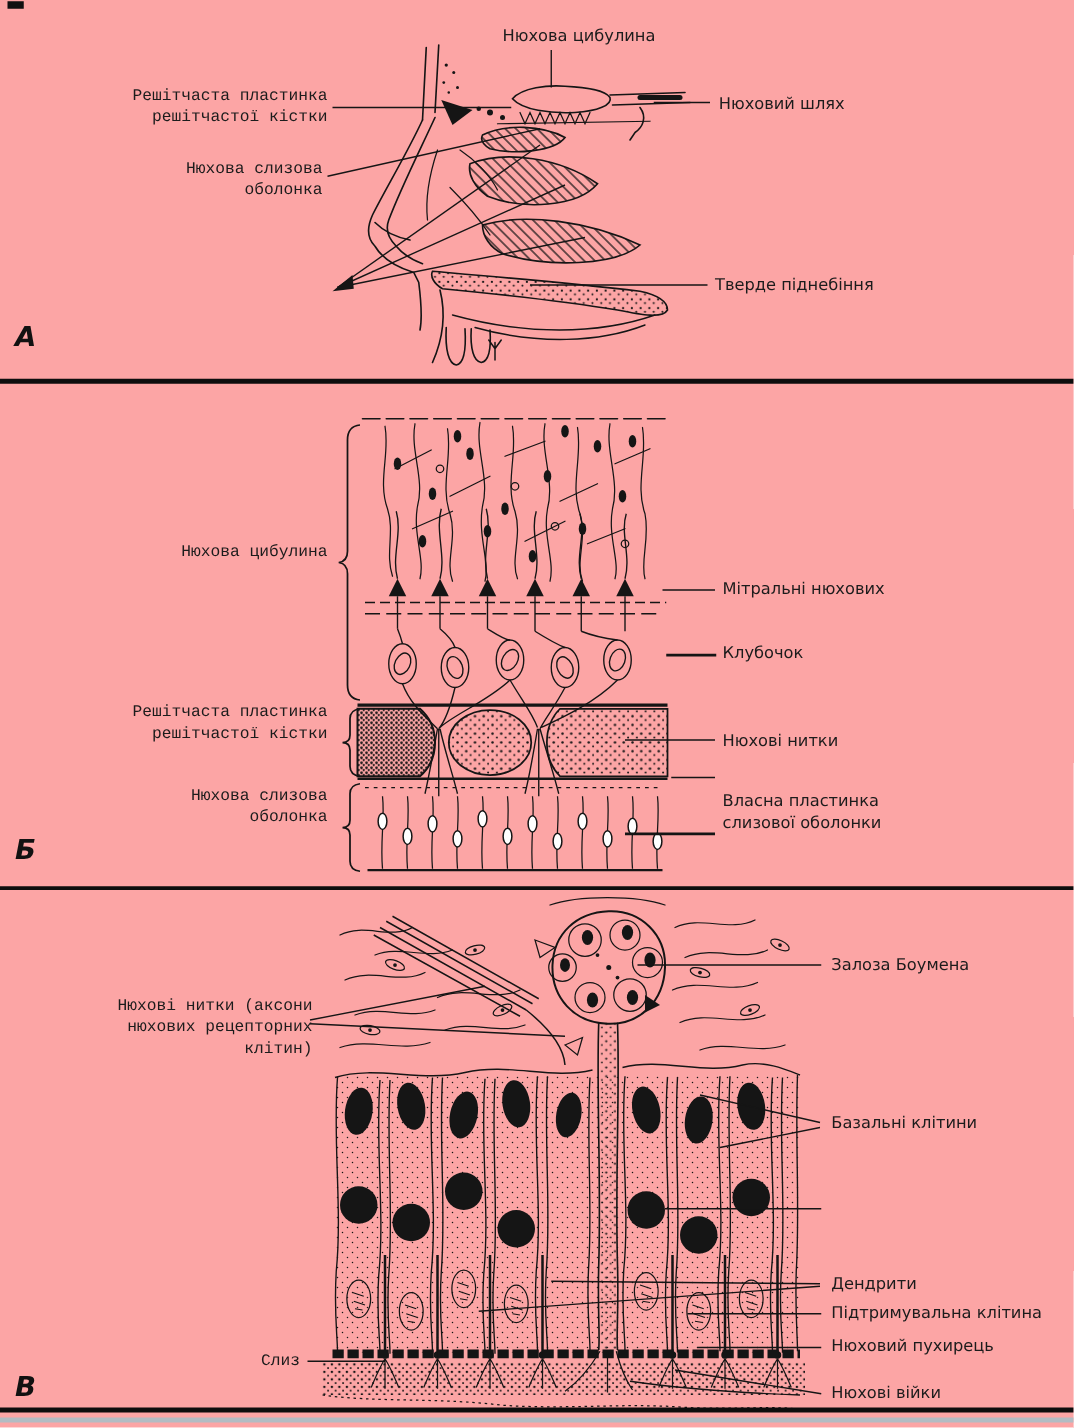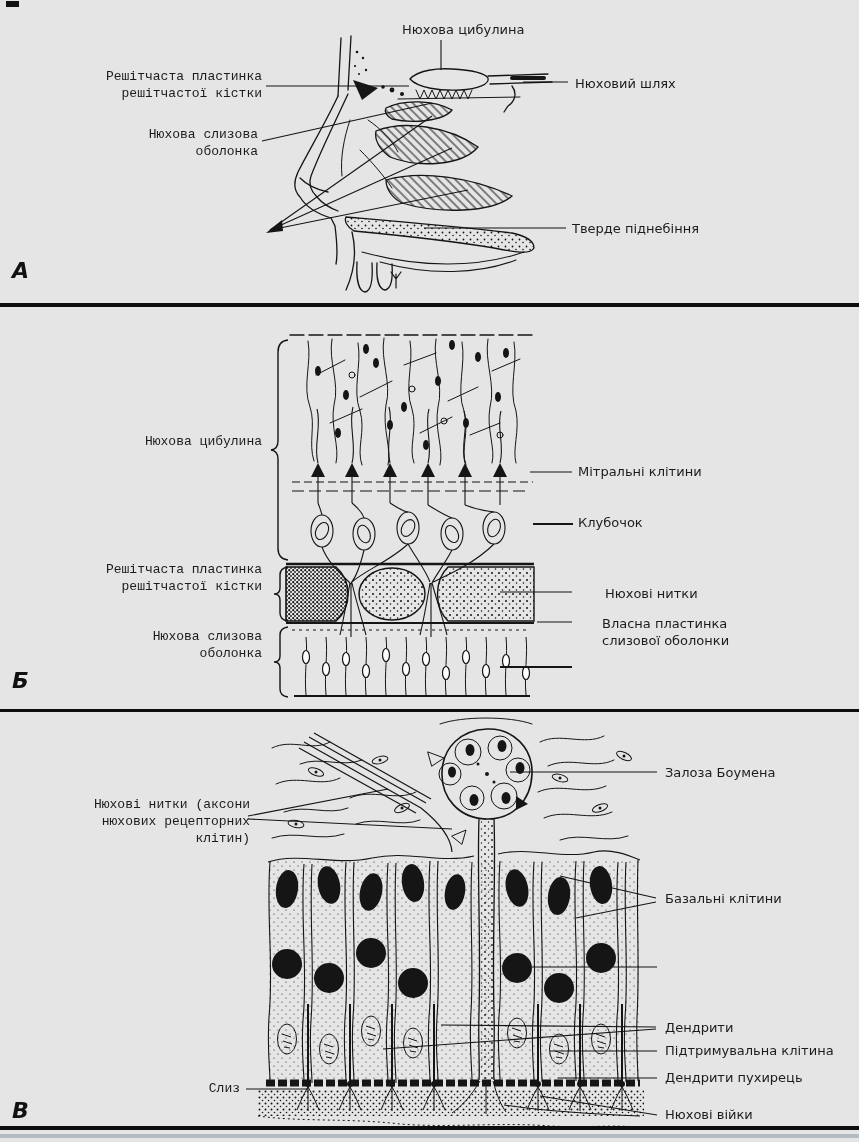--- a/index.html
+++ b/index.html
@@ -1,16 +1,16 @@
 <!DOCTYPE html>
 <html><head>
 <meta charset="utf-8">
 <style>
   html,body{margin:0;padding:0;background:#ffffff;}
-  #page{position:relative;width:859px;height:1142px;background:#e5e5e5;overflow:hidden;
+  #page{position:relative;width:859px;height:1142px;background:#fca5a5;overflow:hidden;
         font-family:"DejaVu Sans",sans-serif;color:#1c1c1c;}
   .lbl{position:absolute;font-size:13px;line-height:1.32;white-space:pre-line;color:#1c1c1c;}
   .ra{text-align:right;font-family:Liberation Mono, monospace;}
   .letter{position:absolute;font-style:italic;font-weight:bold;font-size:22px;color:#111;}
   .divider{position:absolute;left:0;width:859px;background:#0d0d0d;}
   .divider.gray{background:#b3bcc3;}
   svg{position:absolute;left:0;}
   .mark{position:absolute;background:#111;}
 </style>
 </head>
@@ -207,24 +207,24 @@
       <path d="M537,317 L572,317" stroke-width="1.2"></path>
       <path d="M500,362 L572,362" stroke-width="2.2"></path>
     </g>
   </svg>
 
   <div class="lbl ra" style="left:132px;top:433px;width:130px;">Нюхова цибулина</div>
   <div class="lbl ra" style="left:80px;top:561px;width:182px;">Решітчаста пластинка
 решітчастої кістки</div>
   <div class="lbl ra" style="left:110px;top:628px;width:152px;">Нюхова слизова
 оболонка</div>
-  <div class="lbl" style="left:578px;top:463px;">Мітральні клітини</div>
+  <div class="lbl" style="left:578px;top:463px;">Мітральні нюхових</div>
   <div class="lbl" style="left:578px;top:514px;">Клубочок</div>
-  <div class="lbl" style="left:605px;top:585px;">Нюхові нитки</div>
-  <div class="lbl" style="left:578px;top:615px;margin-left:24px;">Власна пластинка
+  <div class="lbl" style="left:578px;top:585px;">Нюхові нитки</div>
+  <div class="lbl" style="left:578px;top:633px;">Власна пластинка
 слизової оболонки</div>
   <div class="letter" style="left:12px;top:668px;">Б</div>
 
   <div class="divider" style="top:709px;height:3px;"></div>
 
   <svg width="859" height="430" viewBox="0 0 859 430" style="top:712px;">
     <defs>
       <pattern id="fineV" width="8" height="8" patternUnits="userSpaceOnUse">
         <circle cx="2" cy="2" r="0.6" fill="#151515"></circle>
           <circle cx="6" cy="6" r="0.6" fill="#151515"></circle>
@@ -387,21 +387,21 @@
       <path d="M540,384 L657,403 M504,393 C560,401 610,403 640,404"></path>
     </g>
   </svg>
 
   <div class="lbl" style="left:665px;top:764px;">Залоза Боумена</div>
   <div class="lbl ra" style="left:42px;top:796px;width:208px;">Нюхові нитки (аксони
 нюхових рецепторних клітин)</div>
   <div class="lbl" style="left:665px;top:890px;text-align:right;">Базальні клітини</div>
   <div class="lbl" style="left:665px;top:1019px;">Дендрити</div>
   <div class="lbl" style="left:665px;top:1042px;">Підтримувальна клітина</div>
-  <div class="lbl" style="left:665px;top:1069px;">Дендрити пухирець</div>
+  <div class="lbl" style="left:665px;top:1069px;">Нюховий пухирець</div>
   <div class="lbl ra" style="left:180px;top:1080px;width:60px;">Слиз</div>
   <div class="lbl" style="left:665px;top:1106px;">Нюхові війки</div>
   <div class="letter" style="left:12px;top:1098px;">В</div>
 
   <div class="divider" style="top:1126px;height:4px;"></div>
   <div class="divider gray" style="top:1134px;height:4px;"></div>
 
 </div>
 
 </body></html>

